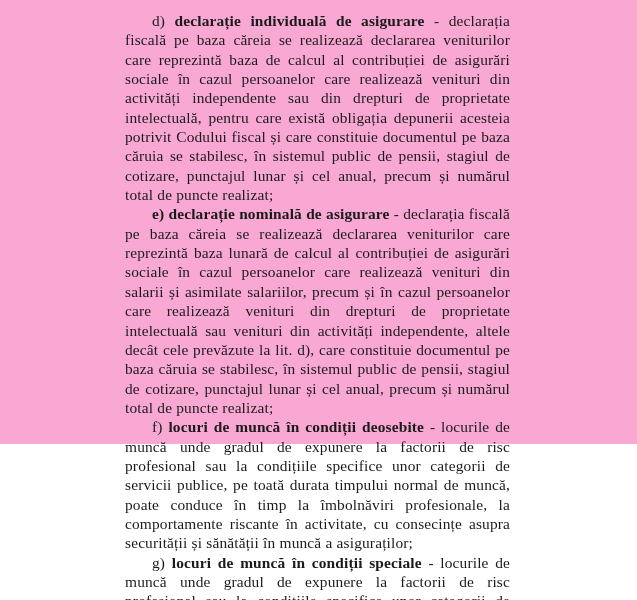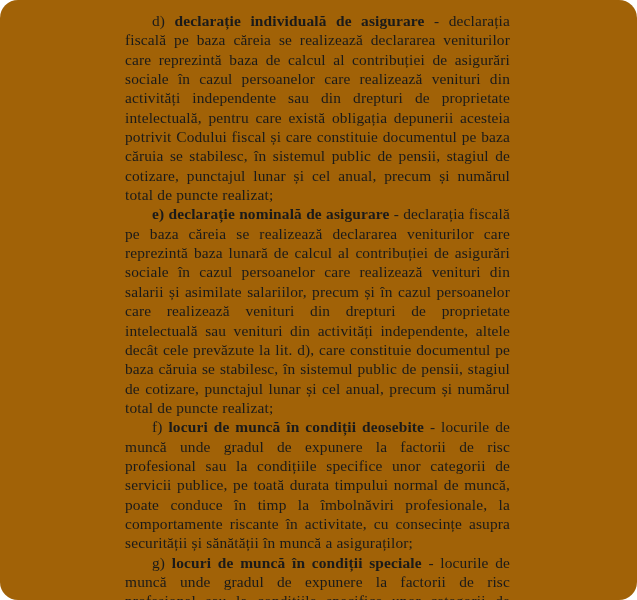--- a/index.html
+++ b/index.html
@@ -10,23 +10,22 @@
   body {
     width: 637px;
     height: 600px;
     overflow: hidden;
     font-family: "Liberation Serif", "DejaVu Serif", serif;
     color: #1a1a1a;
   }
   #page {
     position: relative;
     width: 637px;
-    height: 600px;
-    background: #a16207;
-    border-radius: 18px;
+    height: 444px;
+    background: #f9a8d4;
   }
   #text-column {
     position: absolute;
     left: 125px;
     top: 11px;
     width: 385px;
   }
   p.para {
     margin: 0;
     padding: 0;

